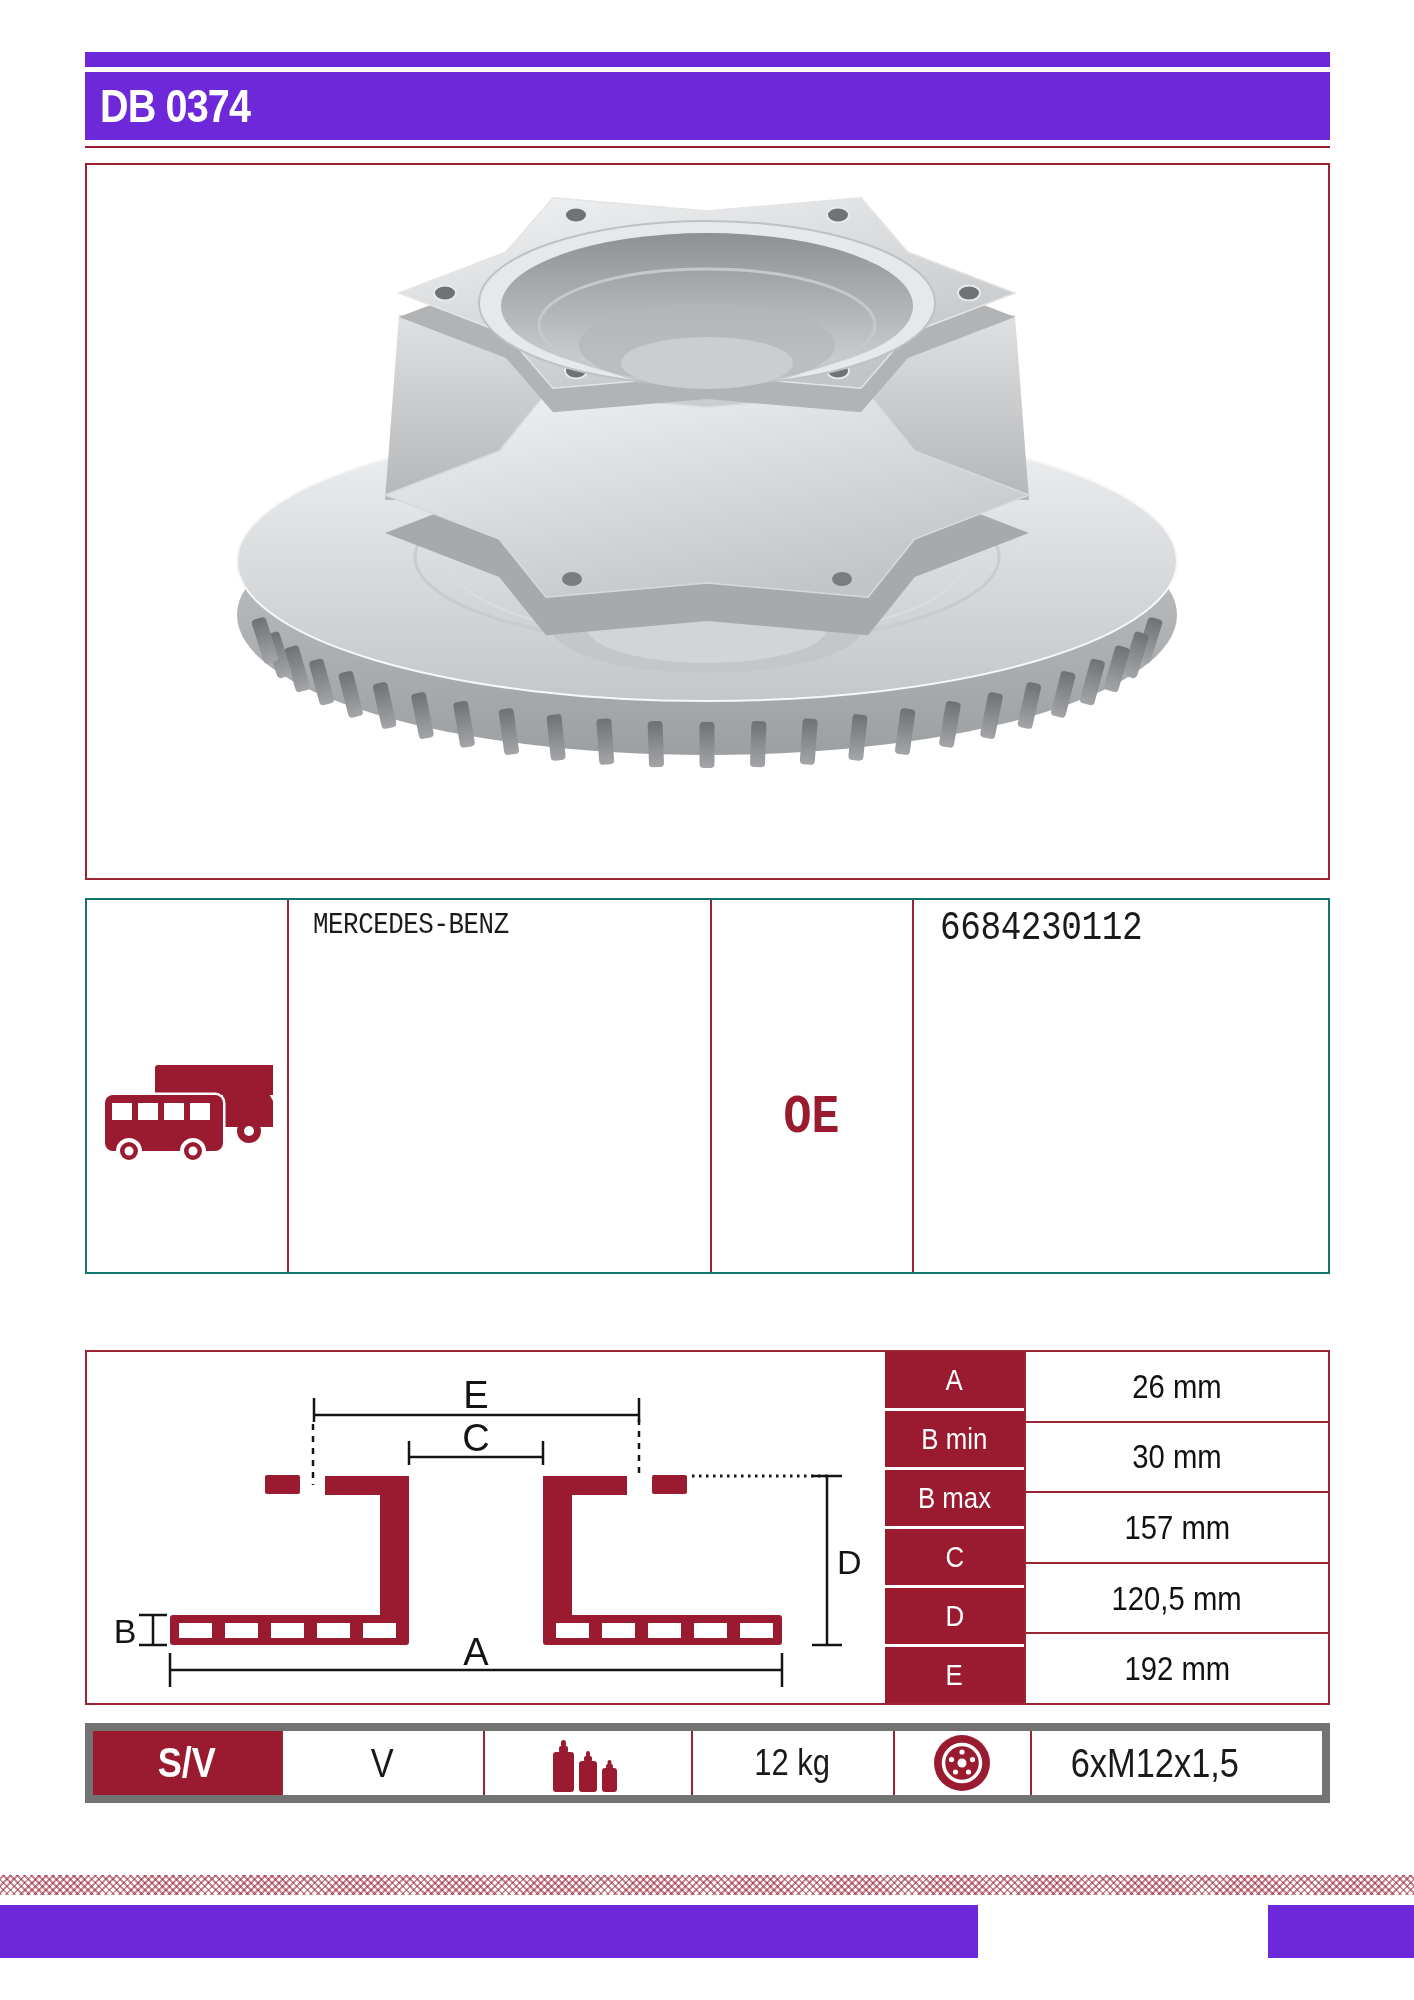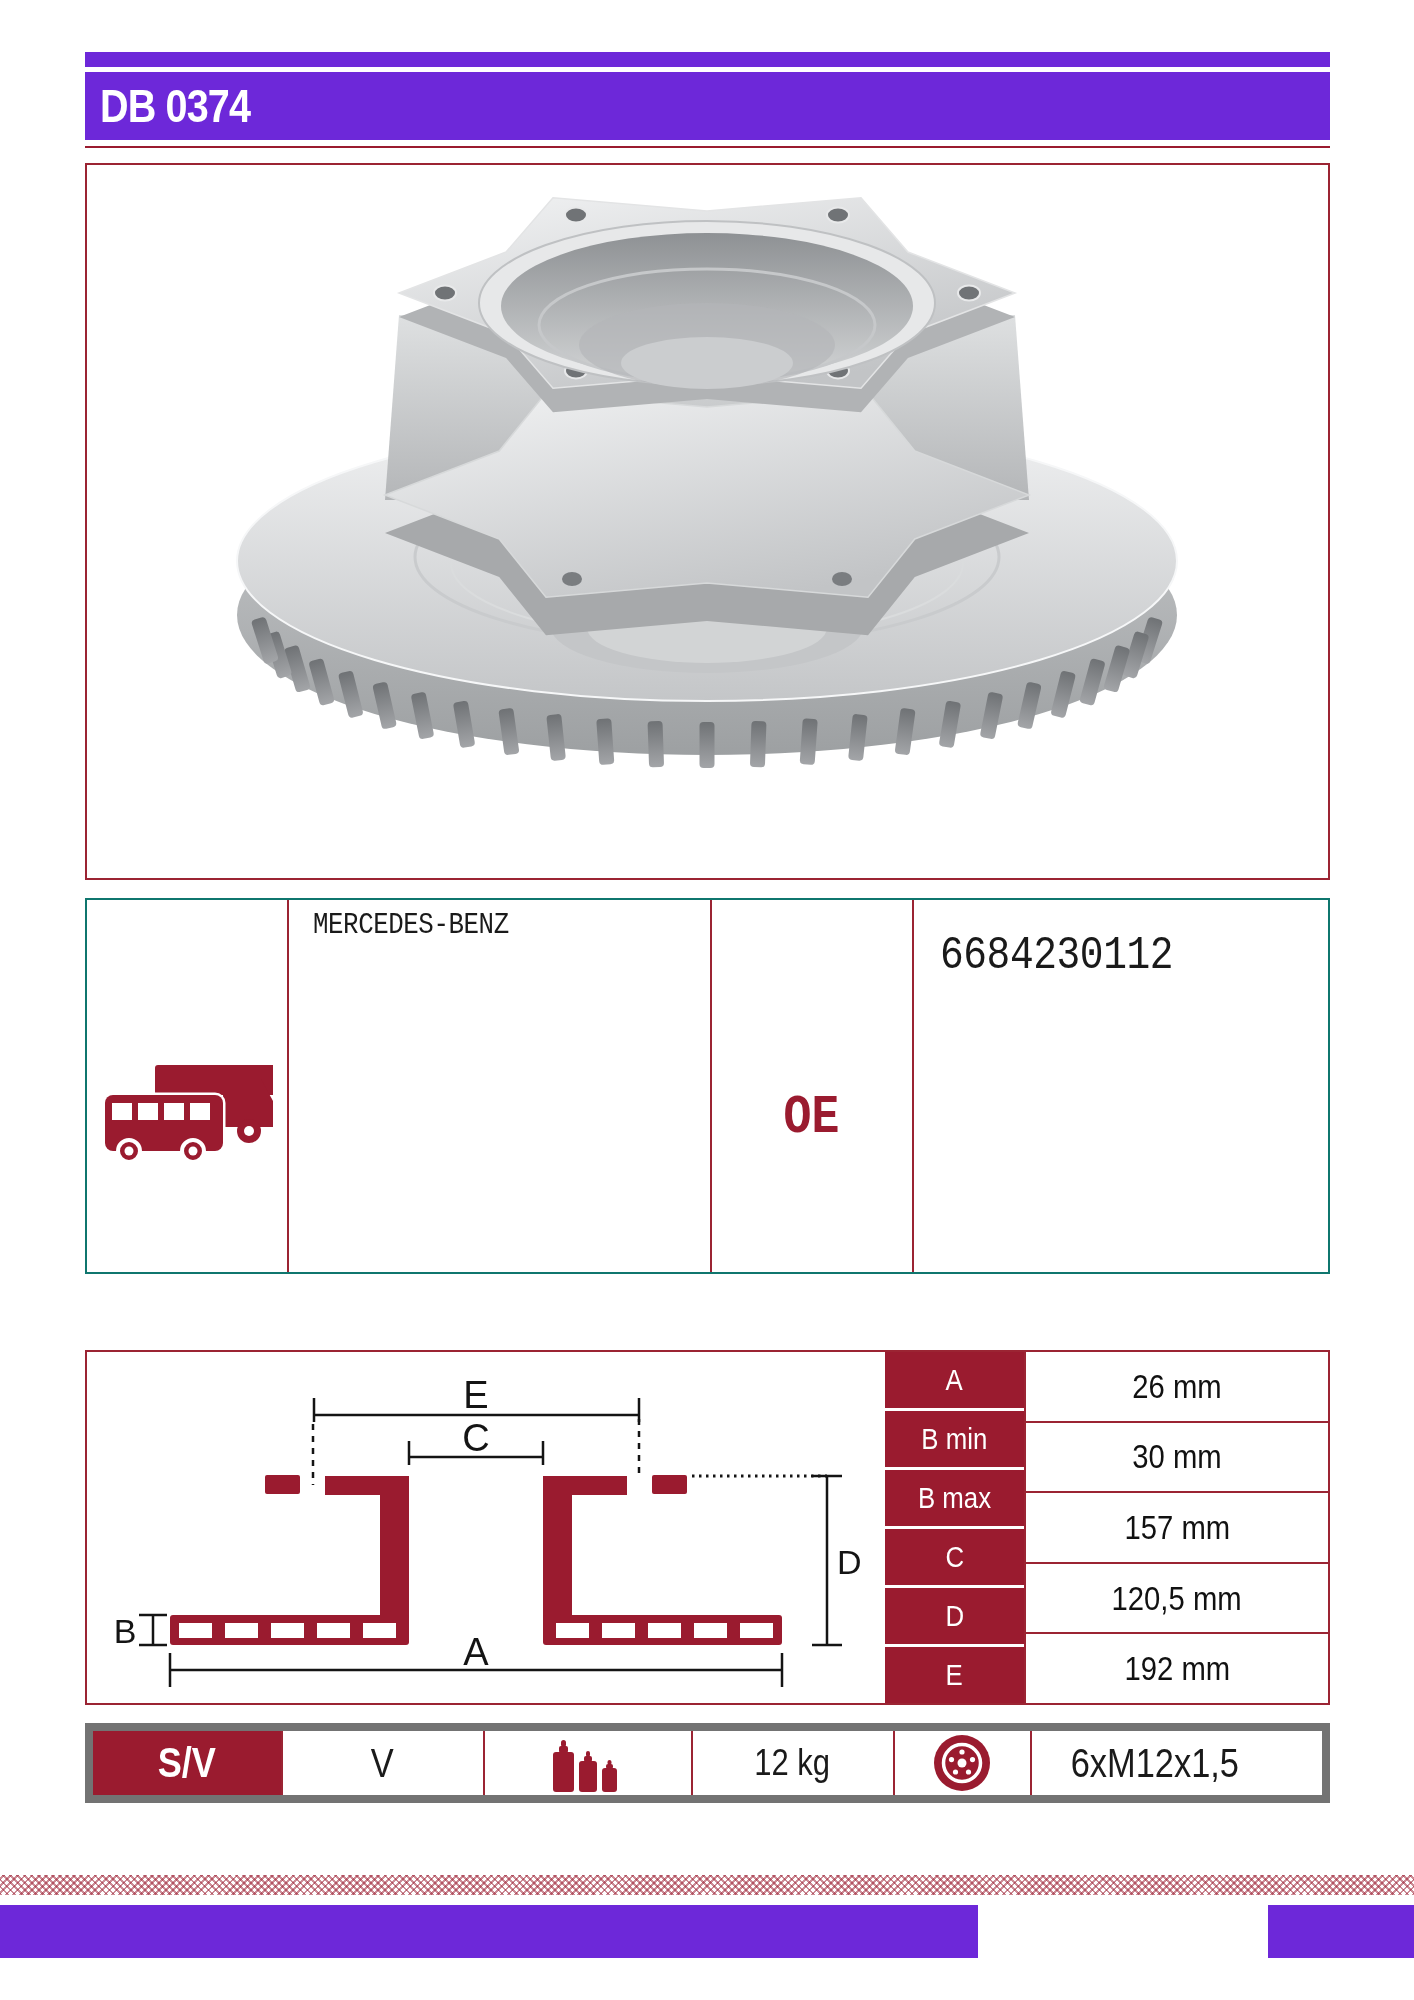--- a/index.html
+++ b/index.html
@@ -16,21 +16,21 @@
   .bar-main .pn{color:#fff;font-size:46px;font-weight:bold;letter-spacing:-1px;margin-left:15px;}
   .hairline{left:85px;top:146px;width:1245px;height:2px;background:#9a1b2f;}
 
   
   .hero{left:85px;top:163px;width:1245px;height:717px;border:2px solid #9b2433;box-sizing:border-box;}
 
   
   .app{left:85px;top:898px;width:1245px;height:376px;border:2px solid #0f766e;box-sizing:border-box;font-family:Liberation Mono, monospace;}
   .vline{position:absolute;top:0;bottom:0;width:2px;background:#9b2433;}
   .app-make{position:absolute;left:226px;top:8px;font-size:30px;letter-spacing:-0.5px;}
-  .app-oe-num{position:absolute;left:853px;top:6px;font-size:46px;letter-spacing:-0.5px;margin-top:24px;}
+  .app-oe-num{position:absolute;left:853px;top:6px;font-size:40px;letter-spacing:-0.5px;}
   .app-oe{position:absolute;left:623px;top:178px;width:202px;height:78px;display:flex;align-items:center;justify-content:center;
           color:#9a1b2f;font-size:54px;font-weight:600;}
   .app-icon{position:absolute;left:0;top:158px;width:202px;height:112px;display:flex;align-items:center;justify-content:center;}
 
   
   .dims{left:85px;top:1350px;width:1245px;height:355px;border:2px solid #9b2433;box-sizing:border-box;}
   .dims-labels{position:absolute;left:798px;top:0;width:139px;height:100%;display:flex;flex-direction:column;gap:3px;}
   .dims-labels .cell{flex:1;background:#9a1b2f;color:#fff;display:flex;align-items:center;justify-content:center;
                      font-size:30px;}
   .dims-values{position:absolute;left:937px;top:0;right:0;height:100%;display:flex;flex-direction:column;border-left:2px solid #9b2433;box-sizing:border-box;}

